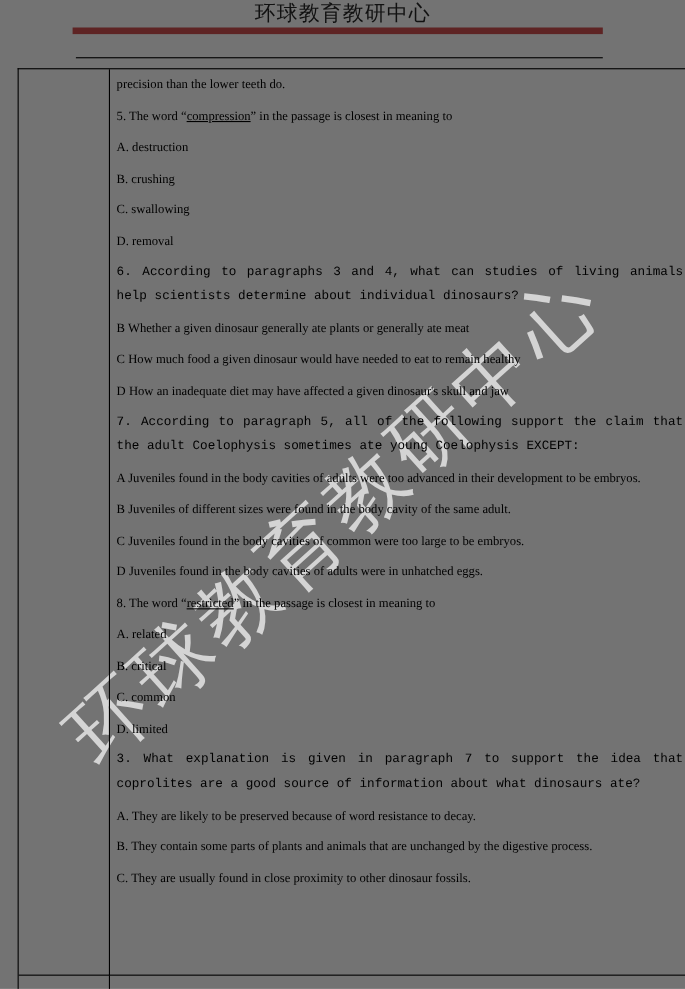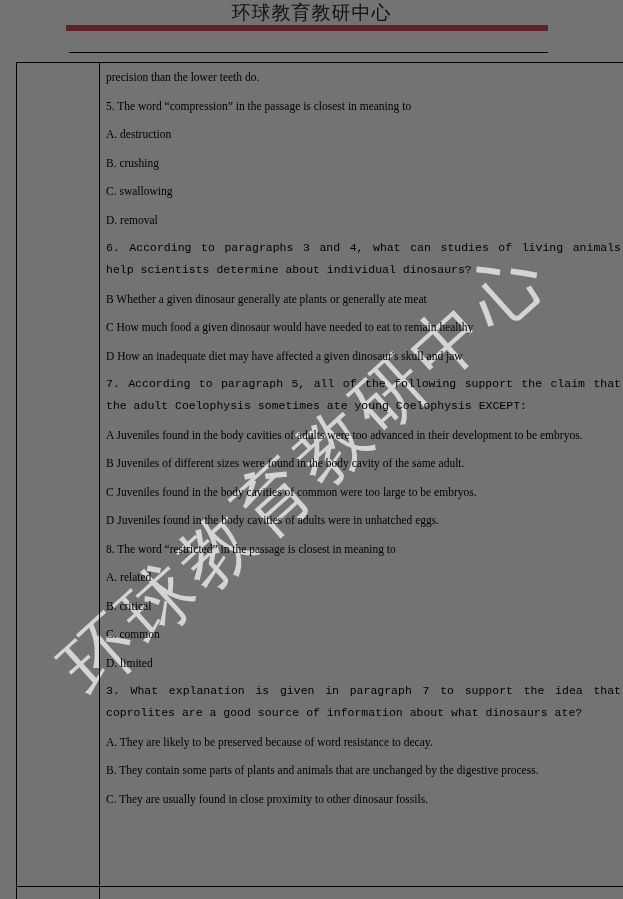--- a/index.html
+++ b/index.html
@@ -77,21 +77,21 @@
   .cell-main-bottom { }
 
   
   .para {
     margin: 0 0 6.5px 0;
     font-size: 11.5px;
     line-height: 22px;
     color: #000000;
   }
   .para.justify { text-align: justify; font-family: Liberation Mono, monospace; }
-  .underline { }
+  .underline { text-decoration: underline; }
 </style>
 </head>
 <body>
 
 <div class="page">
 
   <div class="doc-title">环球教育教研中心</div>
   <div class="accent-bar" style="background: rgb(94, 36, 36);"></div>
   <div class="header-rule"></div>
 

